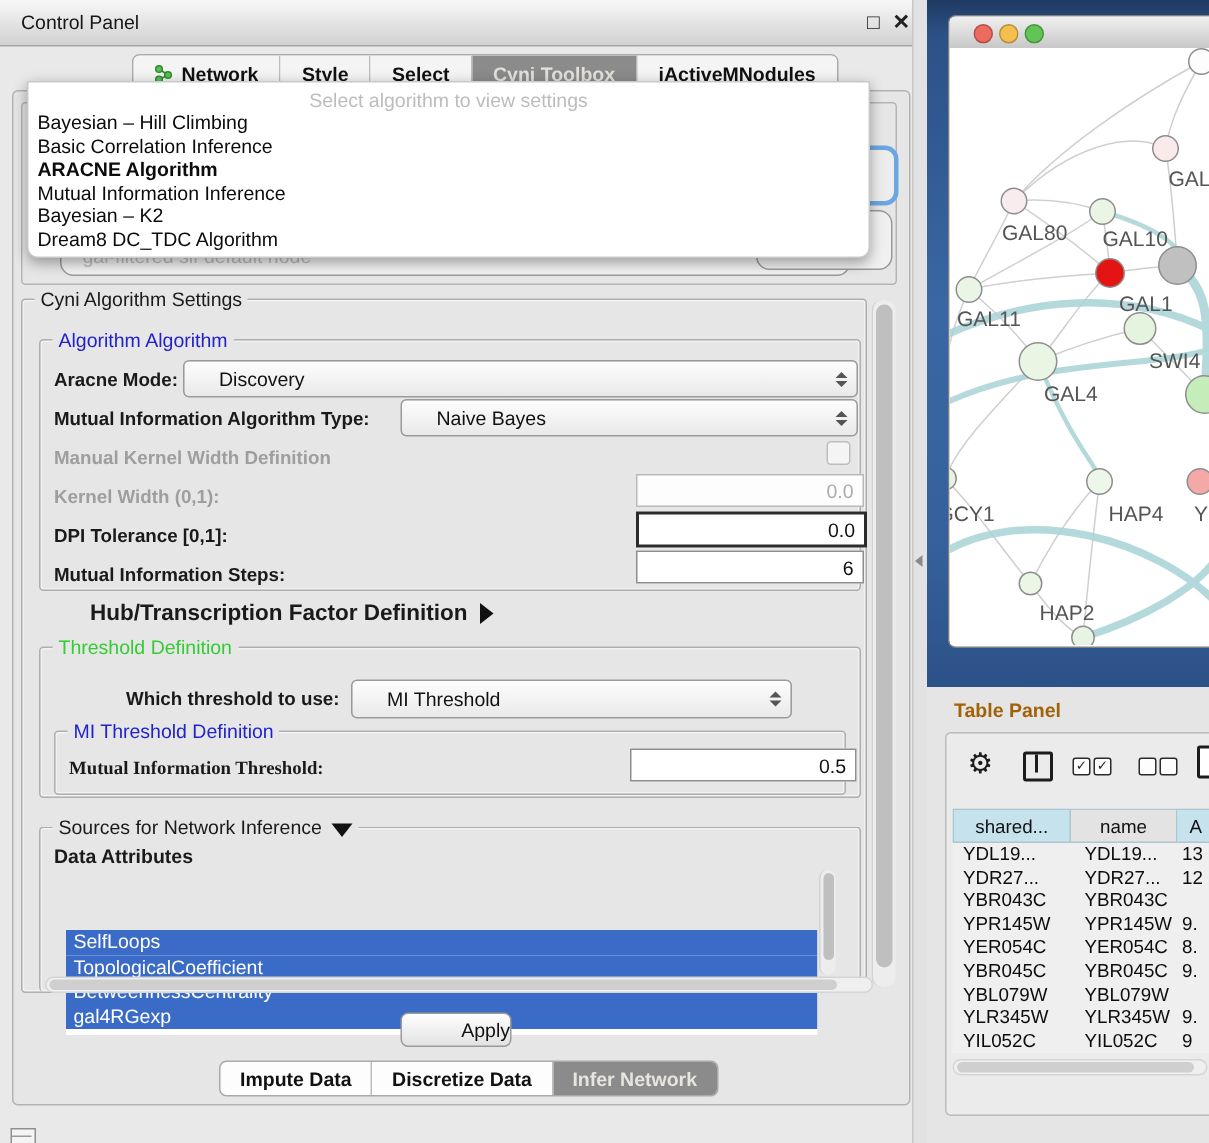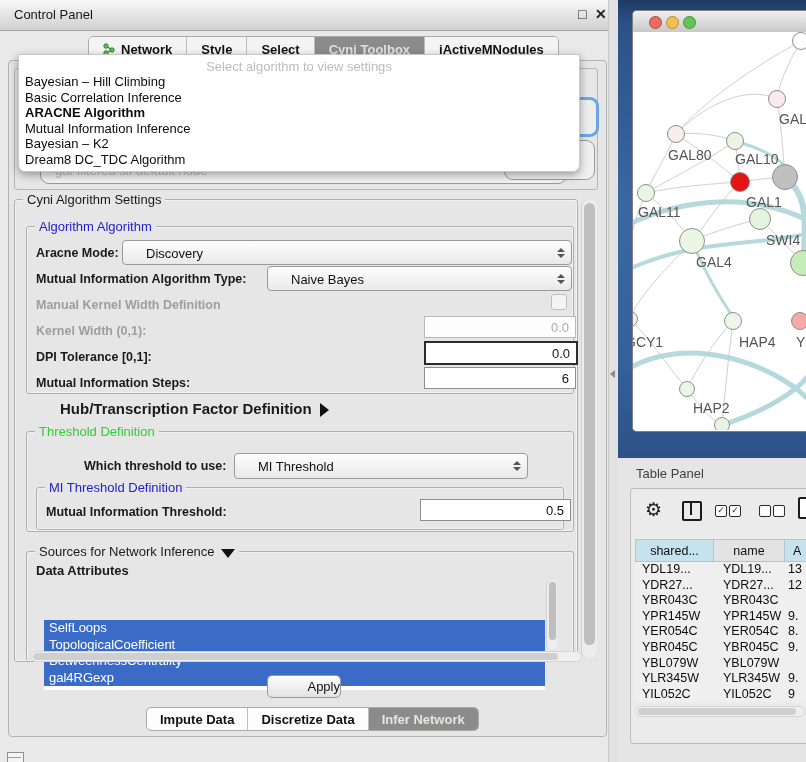--- a/index.html
+++ b/index.html
@@ -94,21 +94,21 @@
   .netwin{position:absolute;left:14px;top:10px;width:174px;height:420px;
     border:1px solid #7F7F7F;border-right:none;border-radius:5px 0 0 5px;overflow:hidden;background:#FFF;}
   .net-titlebar{position:absolute;left:0;top:0;width:100%;height:21px;
     background:linear-gradient(180deg,#F0F0F0,#C8C8C8);border-bottom:1px solid #9B9B9B;}
   .light{position:absolute;top:5px;width:11px;height:11px;border-radius:50%;border:1px solid rgba(0,0,0,.25);}
   .net-canvas{position:absolute;left:0;top:21px;width:174px;height:398px;background:#FFF;overflow:hidden;text-align:right;}
   .node{position:absolute;border-radius:50%;border:1.5px solid #8E8E8E;box-sizing:border-box;}
   .node-label{position:absolute;font-size:14px;color:#555;white-space:nowrap;}
   
   .tp-region{left:618px;top:458px;width:188px;height:304px;background:#E5E5E5;}
-  .tp-title{position:absolute;left:18px;top:8px;font-size:13px;color:#404040;}
+  .tp-title{position:absolute;left:18px;top:8px;font-size:13px;color:#a16207;font-weight:bold;}
   .tp-panel{position:absolute;left:12px;top:30px;width:180px;height:254px;background:#EBEBEB;
     border:1px solid #BBB;border-right:none;border-radius:4px 0 0 4px;}
   .tp-toolbar{position:absolute;left:0;top:8px;width:100%;height:30px;}
   .gear{position:absolute;left:14px;top:2px;font-size:19px;color:#1c1c1c;line-height:22px;}
   .split-icon{position:absolute;left:51px;top:4px;width:16px;height:16px;border:2px solid #1c1c1c;border-radius:2px;}
   .split-icon::after{content:"";position:absolute;left:6px;top:0;width:2px;height:12px;background:#1c1c1c;}
   .cb-ic{position:absolute;top:8px;width:10px;height:10px;border:1.5px solid #2a2a2a;border-radius:2px;
     font-size:9px;line-height:9px;text-align:center;color:#2a2a2a;background:#FDFDFD;}
   .doc-icon{position:absolute;left:167px;top:0px;width:14px;height:18px;border:2px solid #1c1c1c;border-radius:2px;background:#FFF;}
   .ttable{position:absolute;left:4px;top:50px;width:176px;height:163px;overflow:hidden;background:#EFEFEF;}
@@ -228,21 +228,21 @@
   <div class="combo" style="left:234px;top:453px;width:292px;height:24px;">
     <span class="val">MI Threshold</span>
     <span class="stepper">
         <span class="up"></span>
         <span class="dn"></span>
       </span>
   </div>
   <div class="abs gbox" style="left:36px;top:487px;width:526px;height:41px;">
     <span class="gtitle blue">MI Threshold Definition</span>
   </div>
-  <span class="lbl" style="left:46px;top:505px;">Mutual Information Threshold:</span>
+  <span class="lbl" style="left:46px;top:505px;font-family:Liberation Serif, serif;">Mutual Information Threshold:</span>
   <div class="field" style="left:420px;top:499px;width:143px;height:20px;">0.5</div>
 
   <div class="abs gbox" style="left:26px;top:551px;width:546px;height:109px;border-bottom:none;">
     <span class="gtitle" style="font-size:13px;"><span>Sources for Network Inference</span><span class="tri-down"></span></span>
   </div>
   <span class="lbl" style="left:36px;top:563px;font-size:13px;">Data Attributes</span>
   <div class="src-list" style="left:44px;top:580px;width:501px;height:70px;margin-top:40px;">
       <div class="src-item">SelfLoops</div>
       <div class="src-item">TopologicalCoefficient</div>
       <div class="src-item">BetweennessCentrality</div>

